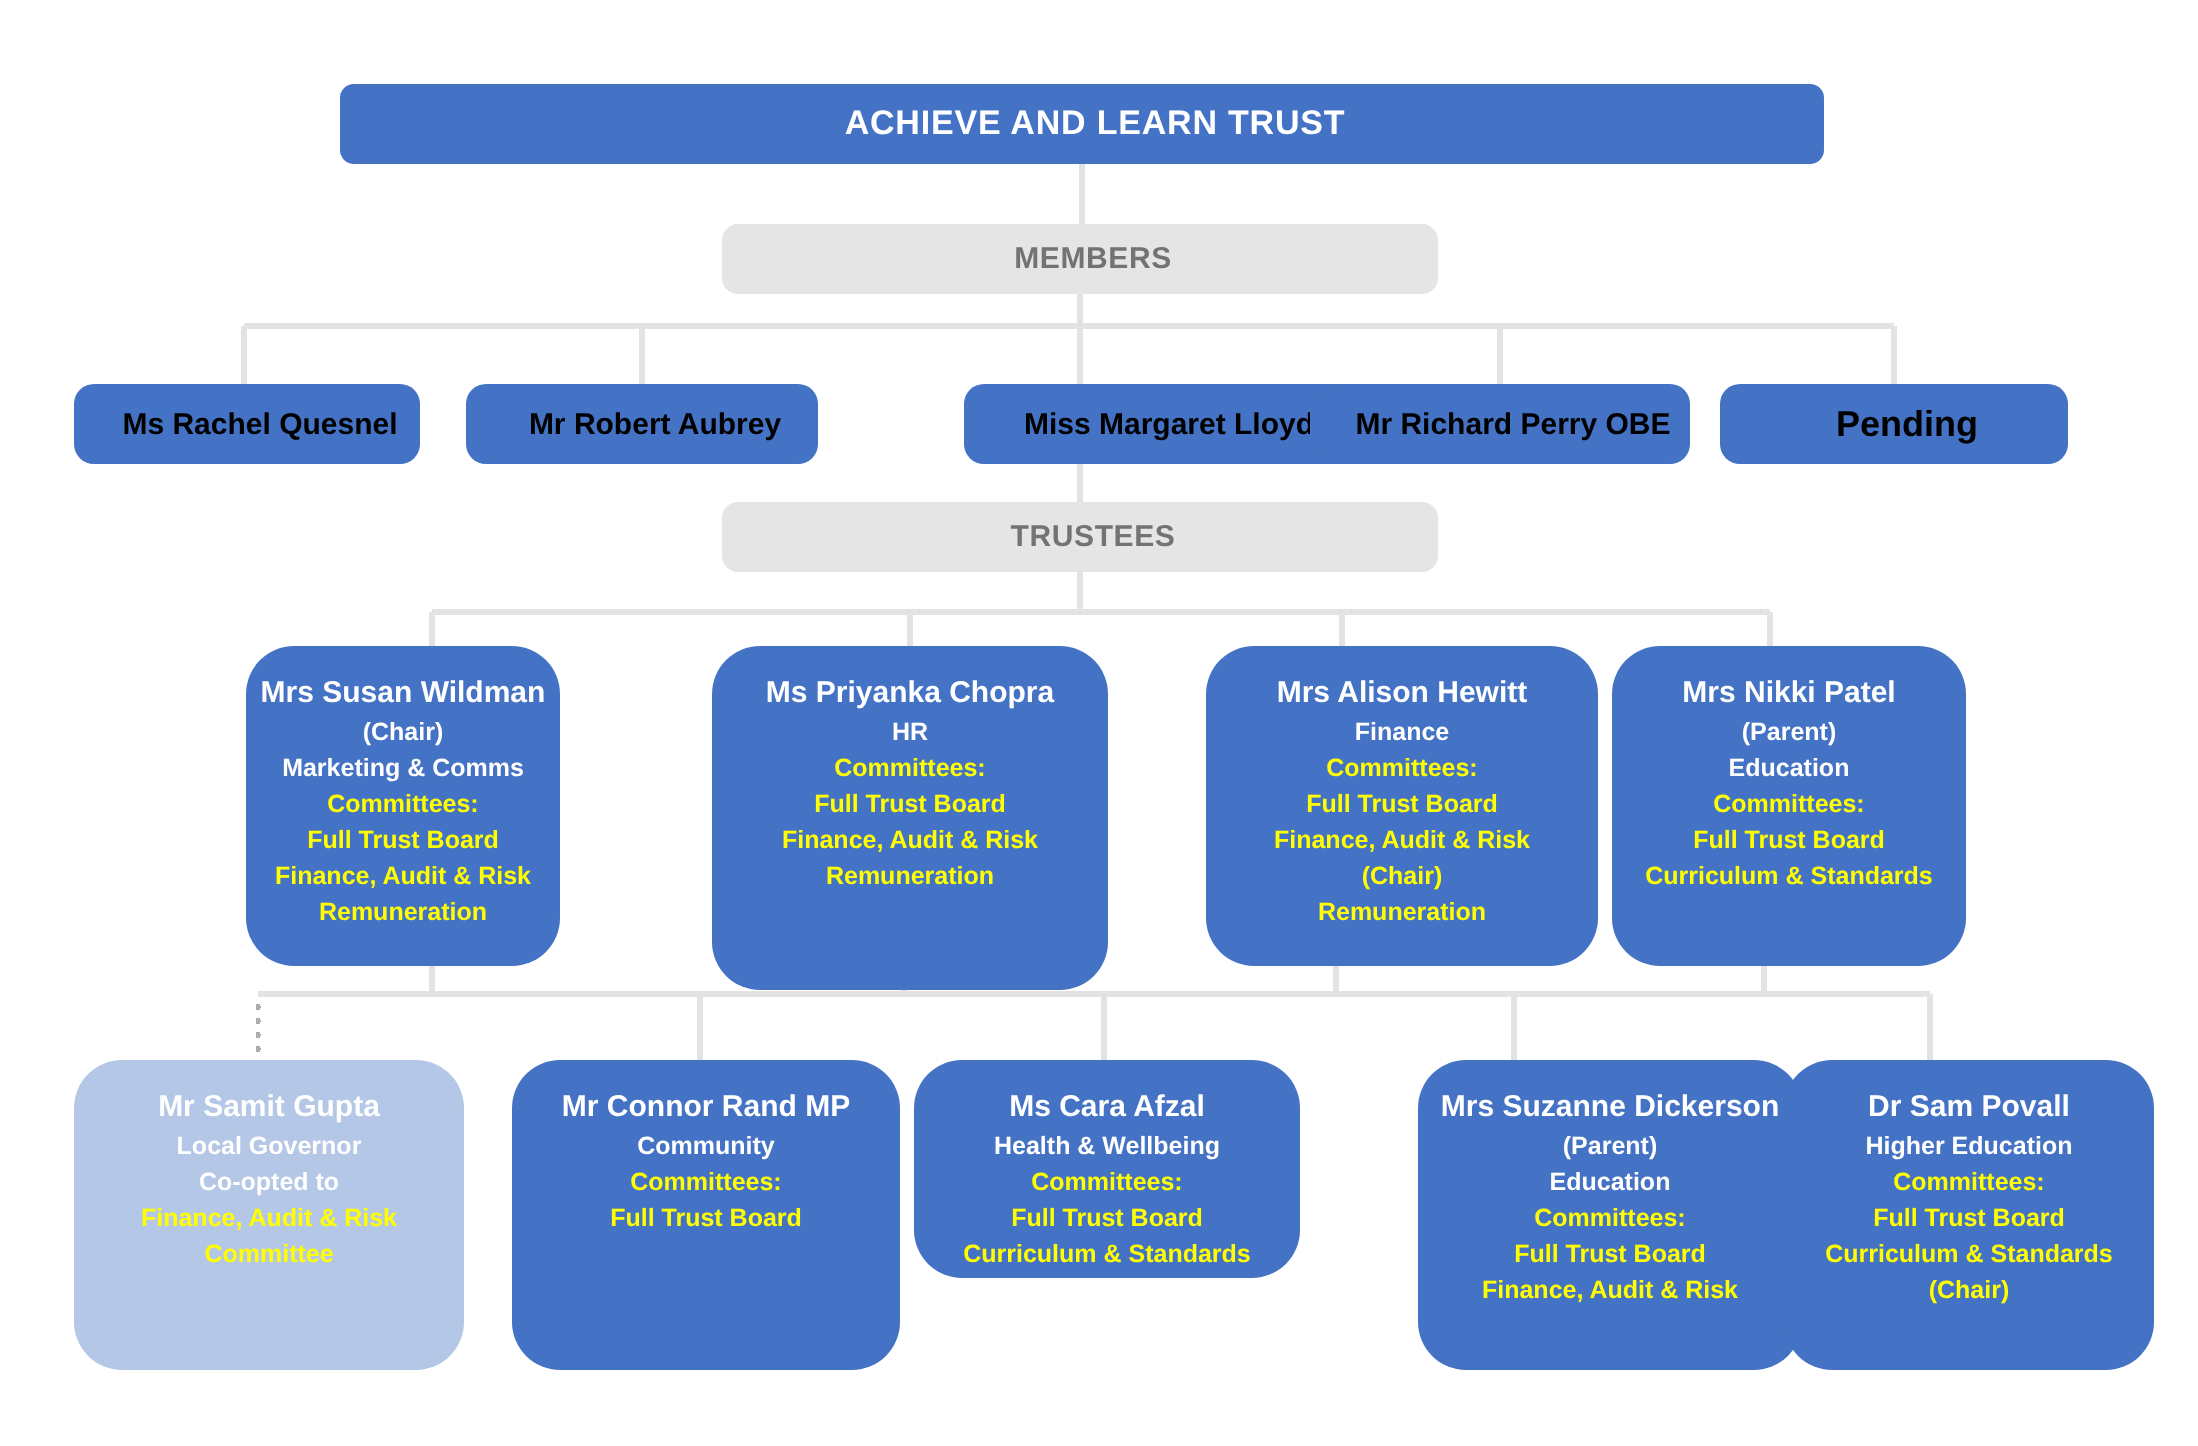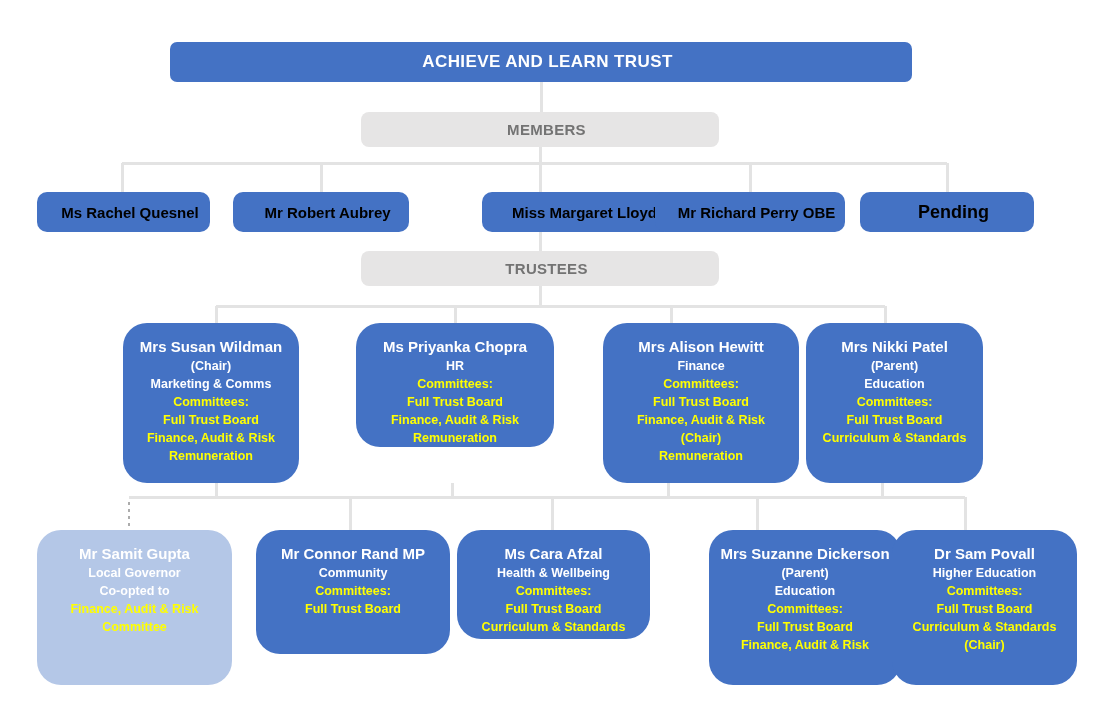--- a/index.html
+++ b/index.html
@@ -38,27 +38,27 @@
 
   .person-card {
     position:absolute; box-sizing:border-box; background:var(--box-blue);
     border-radius:24px; color:#ffffff; text-align:center; padding-top:13px;
   }
   .person-card.light { background:var(--box-light-blue); }
   .p-name { font-size:15px; font-weight:700; line-height:21px; }
   .p-line { font-size:12.5px; font-weight:700; line-height:18px; }
   .p-line.yellow { color:var(--text-yellow); }
 
-  .t1 { left:123px; top:323px; width:176px; height:160px; }
-  .t2 { left:356px; top:323px; width:198px; height:124px; }
+  .t1 { left:123px; top:323px; width:157px; height:160px; }
+  .t2 { left:356px; top:323px; width:198px; height:172px; }
   .t3 { left:603px; top:323px; width:196px; height:160px; }
   .t4 { left:806px; top:323px; width:177px; height:160px; }
 
   .b0 { left:37px;  top:530px; width:195px; height:155px; }
-  .b1 { left:256px; top:530px; width:194px; height:124px; }
+  .b1 { left:256px; top:530px; width:194px; height:155px; }
   .b2 { left:457px; top:530px; width:193px; height:109px; }
   .b3 { left:663px; top:530px; width:192px; height:155px;margin-left:46px; }
   .b4 { left:875px; top:530px; width:185px; height:155px;margin-left:17px; }
 </style>
 </head>
 <body>
 
 <div class="canvas">
 
   <svg class="connectors" shape-rendering="crispEdges">

